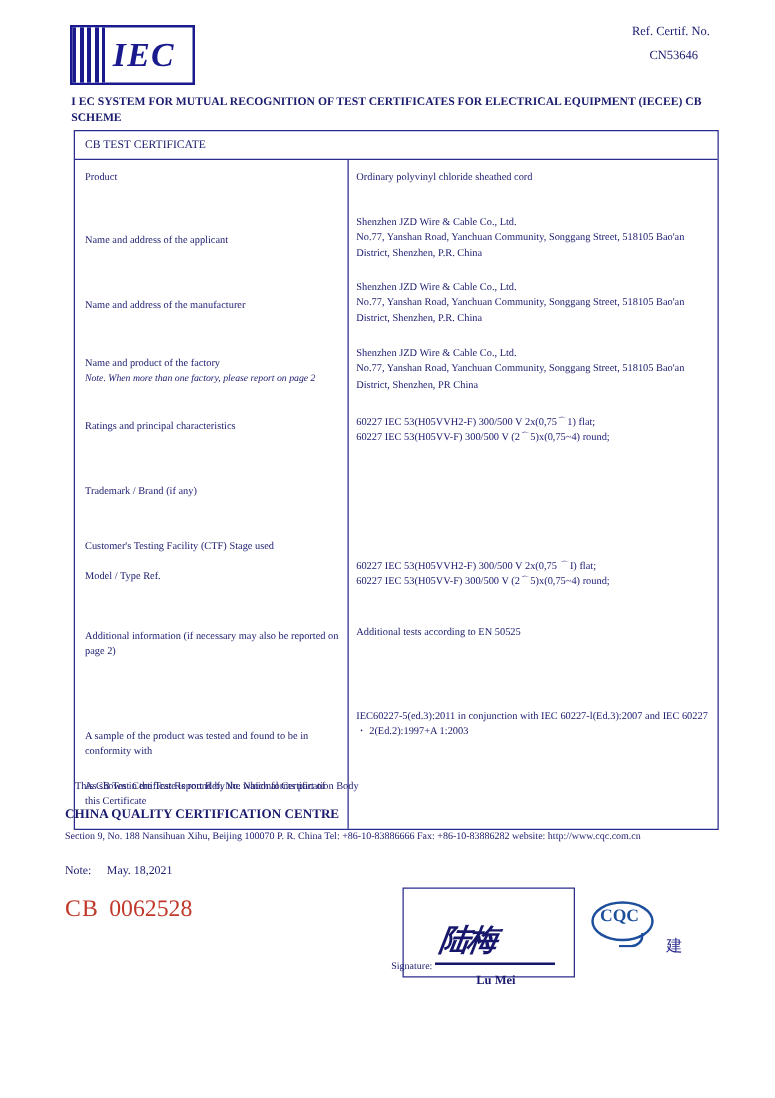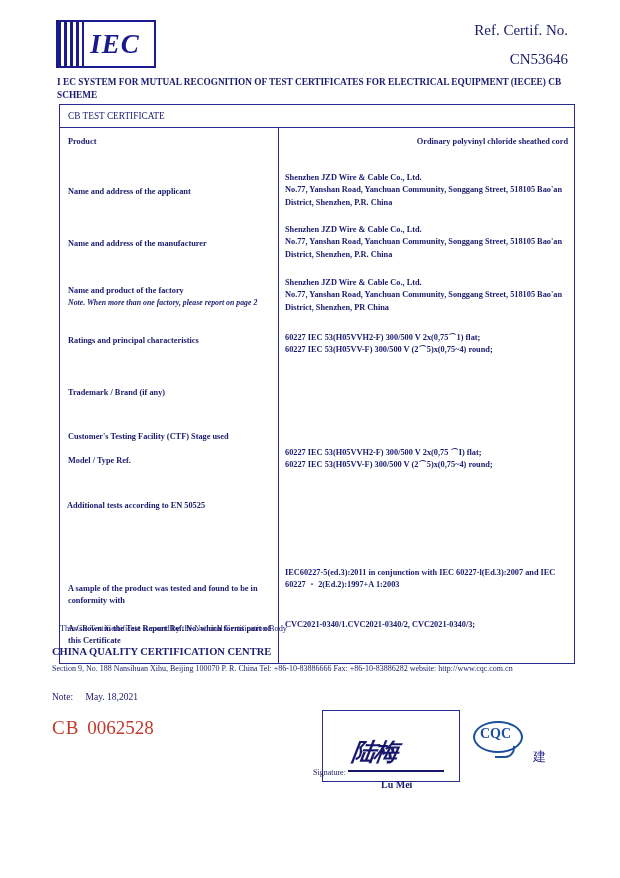--- a/index.html
+++ b/index.html
@@ -56,22 +56,22 @@
     font-style: italic;
     font-size: 27px;
     color: #1a1a8e;
     letter-spacing: 1px;
     margin-left: 18px;
   }
   .ref-block {
     position: absolute;
     right: 52px;
     top: 16px;
-    text-align: right;
-    font-size: 15px;
+    text-align: left;
+    font-size: 10px;
     line-height: 1.9;
   }
   .ref-block .ref-line1 { }
   .ref-block .ref-line2 { padding-left: 14px; }
 
   
   .scheme-title {
     position: absolute;
     left: 57px;
     top: 76px;
@@ -92,21 +92,20 @@
   }
   .cert-head {
     font-size: 9.3px;
     padding: 4px 6px 4px 8px;
     border-bottom: 1px solid #2b2b8f;
     height: 14px;
     line-height: 14px;
   }
   .rows {
     position: relative;
-    font-weight: bold;
   }
   .row {
     display: flex;
     align-items: flex-start;
     box-sizing: border-box;
   }
   .cell-l {
     width: 218px;
     box-sizing: border-box;
     padding: 6px 6px 4px 8px;
@@ -280,21 +279,21 @@
 
   <div class="scheme-title">I EC SYSTEM FOR MUTUAL RECOGNITION OF TEST CERTIFICATES FOR ELECTRICAL EQUIPMENT (IECEE) CB SCHEME</div>
 
   <div class="cert-table">
     <div class="cert-head">CB TEST CERTIFICATE</div>
     <div class="rows">
       <div class="vline"></div>
 
       <div class="row r-product" style="height:36px;">
         <div class="cell-l">Product</div>
-        <div class="cell-r" style="border-left:none;text-align:right;">Ordinary polyvinyl chloride sheathed cord</div>
+        <div class="cell-r" style="border-left:none;">Ordinary polyvinyl chloride sheathed cord</div>
       </div>
 
       <div class="row" style="height:52px;">
         <div class="cell-l" style="padding-top:22px;">Name and address of the applicant</div>
         <div class="cell-r" style="border-left:none;white-space:pre-line;padding-top:8px;">Shenzhen JZD Wire &amp; Cable Co., Ltd.
 No.77, Yanshan Road, Yanchuan Community, Songgang Street, 518105 Bao'an District, Shenzhen, P.R. China</div>
       </div>
 
       <div class="row" style="height:53px;">
         <div class="cell-l" style="padding-top:22px;">Name and address of the manufacturer</div>
@@ -327,31 +326,31 @@
         <div class="cell-r" style="border-left:none;"></div>
       </div>
 
       <div class="row" style="height:44px;">
         <div class="cell-l" style="padding-top:8px;">Model / Type Ref.</div>
         <div class="cell-r" style="border-left:none;white-space:pre-line;padding-top:0px;">60227 IEC 53(H05VVH2-F) 300/500 V 2x(0,75 ⌒I) flat;
 60227 IEC 53(H05VV-F) 300/500 V (2⌒5)x(0,75~4) round;</div>
       </div>
 
       <div class="row" style="height:62px;">
+        <div class="cell-l" style="padding-top:12px;">Additional information (if necessary may also be reported on page 2)</div>
         <div class="cell-r" style="border-left:none;padding-top:9px;">Additional tests according to EN 50525</div>
       </div>
 
       <div class="row" style="height:60px;">
         <div class="cell-l" style="padding-top:30px;">A sample of the product was tested and found to be in conformity with</div>
         <div class="cell-r" style="border-left:none;padding-top:14px;">IEC60227-5(ed.3):2011 in conjunction with IEC 60227-l(Ed.3):2007 and IEC 60227 ・ 2(Ed.2):1997+A 1:2003</div>
       </div>
 
       <div class="row" style="height:50px;">
         <div class="cell-l" style="padding-top:10px;">As shown in the Test Report Ref. No. which forms part of this Certificate</div>
-        <div class="cell-r" style="border-left:none;padding-top:6px;">CVC2021-0340/1.CVC2021-0340/2, CVC2021-0340/3;</div>
       </div>
 
     </div>
   </div>
 
   <div class="issued-note">This CB Test Certificate is round by the National Certification Body</div>
   <div class="cqc-name">CHINA QUALITY CERTIFICATION CENTRE</div>
   <div class="cqc-addr">Section 9, No. 188 Nansihuan Xihu, Beijing 100070 P. R. China Tel: +86-10-83886666 Fax: +86-10-83886282 website: http://www.cqc.com.cn</div>
 
   <div class="date-line">

